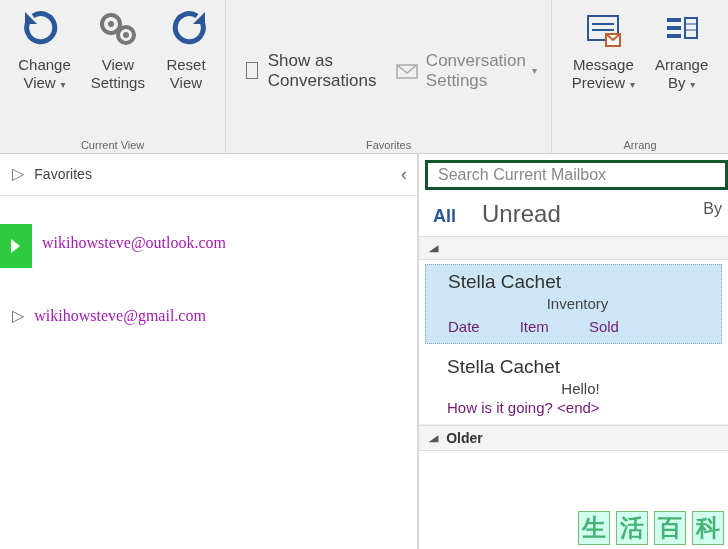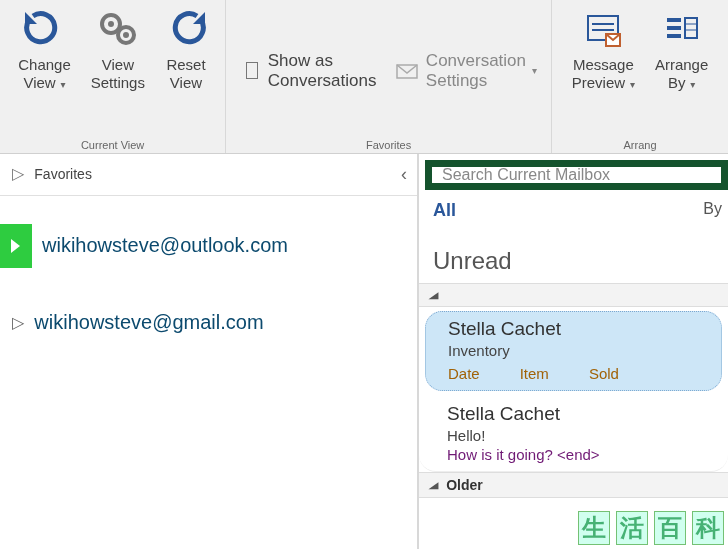--- a/index.html
+++ b/index.html
@@ -27,39 +27,39 @@
     .main { display: flex; height: calc(549px - 154px); }
 
     
     .nav-pane { width: 418px; border-right: 1px solid #d8d8d8; background: #fff; position: relative; }
     .fav-row { display: flex; align-items: center; padding: 10px 8px 12px 12px; border-bottom: 1px solid #e0e0e0; position: relative; }
     .fav-row .tri { margin-right: 10px; color: #777; }
     .fav-row .lbl { font-size: 14px; color: #444; }
     .collapse-caret { position: absolute; right: 10px; top: 10px; color: #666; font-size: 18px; }
     .acct-row { display: flex; align-items: center; padding: 12px 8px 12px 12px; position: relative; }
     .acct-row .tri { margin-right: 10px; color: #666; }
-    .acct-row .lbl { font-size: 20px; color: #0c4a6e; }
+    .acct-row .lbl { font-size: 16px; color: #a21caf; font-family: Liberation Serif, serif; }
     .highlight-box { position: absolute; top: 70px; left: -2px; width: 34px; height: 44px; background: #2ecc40; display: flex; align-items: center; justify-content: center; z-index: 5; }
     .highlight-box svg { fill: #fff; }
 
     
     .msg-pane { position: relative; flex: 1; border-left: 1px solid #d8d8d8; }
-    .search-bar { margin: 6px 0 0 6px; height: 30px; border: 7px solid #14532d; display: flex; align-items: center; padding: 0 10px; background: #fff; }
+    .search-bar { margin: 6px 0 0 6px; height: 30px; border: 3px solid #14532d; display: flex; align-items: center; padding: 0 10px; background: #fff; }
     .search-bar .ph { color: #888; font-size: 16px; }
-    .filter-row { display: flex; align-items: baseline; padding: 10px 12px 8px 14px; gap: 26px; position: relative; flex-direction: column; }
+    .filter-row { display: flex; align-items: baseline; padding: 10px 12px 8px 14px; gap: 26px; position: relative; }
     .filter-row .all { color: #2a579a; font-size: 18px; font-weight: 600; }
     .filter-row .unread { color: #555; font-size: 24px; }
     .filter-row .by { position: absolute; right: 6px; color: #555; font-size: 16px; }
     .group-header { background: #f3f3f3; border-top: 1px solid #ddd; border-bottom: 1px solid #ddd; padding: 4px 10px; font-size: 14px; color: #333; font-weight: 600; display: flex; align-items: center; }
     .group-header .tri { margin-right: 8px; font-size: 12px; color: #555; transform: scaleY(0.7); }
-    .email-item { padding: 8px 14px 8px 28px; border-bottom: 1px solid #eee; border-radius: 17px; }
+    .email-item { padding: 8px 14px 8px 28px; border-bottom: 1px solid #eee; }
     .email-item.selected { background: #cde6f7; border: 1px dotted #7ba7d0; margin: 4px 6px; padding: 6px 14px 8px 22px; }
     .email-item .sender { font-size: 19px; color: #333; }
-    .email-item .subject { font-size: 15px; color: #444; margin-top: 2px; }
-    .email-item .meta { margin-top: 6px; display: flex; gap: 40px; font-size: 15px; color: #a16207; }
+    .email-item .subject { font-size: 15px; color: #444; margin-top: 2px; text-align: center; }
+    .email-item .meta { margin-top: 6px; display: flex; gap: 40px; font-size: 15px; color: #701a75; }
     .email-item .preview { font-size: 15px; color: #701a75; margin-top: 2px; }
 
     
     .watermark { position: absolute; right: 4px; bottom: 4px; font-size: 24px; font-weight: 700; color: #3a6; opacity: .9; pointer-events: none; display:flex; gap:6px; }
     .watermark span { background:#cfe; padding:0 3px; border:1px solid #6b6; }
 
     svg { display: block; }
   </style>
 </head>
 <body>

